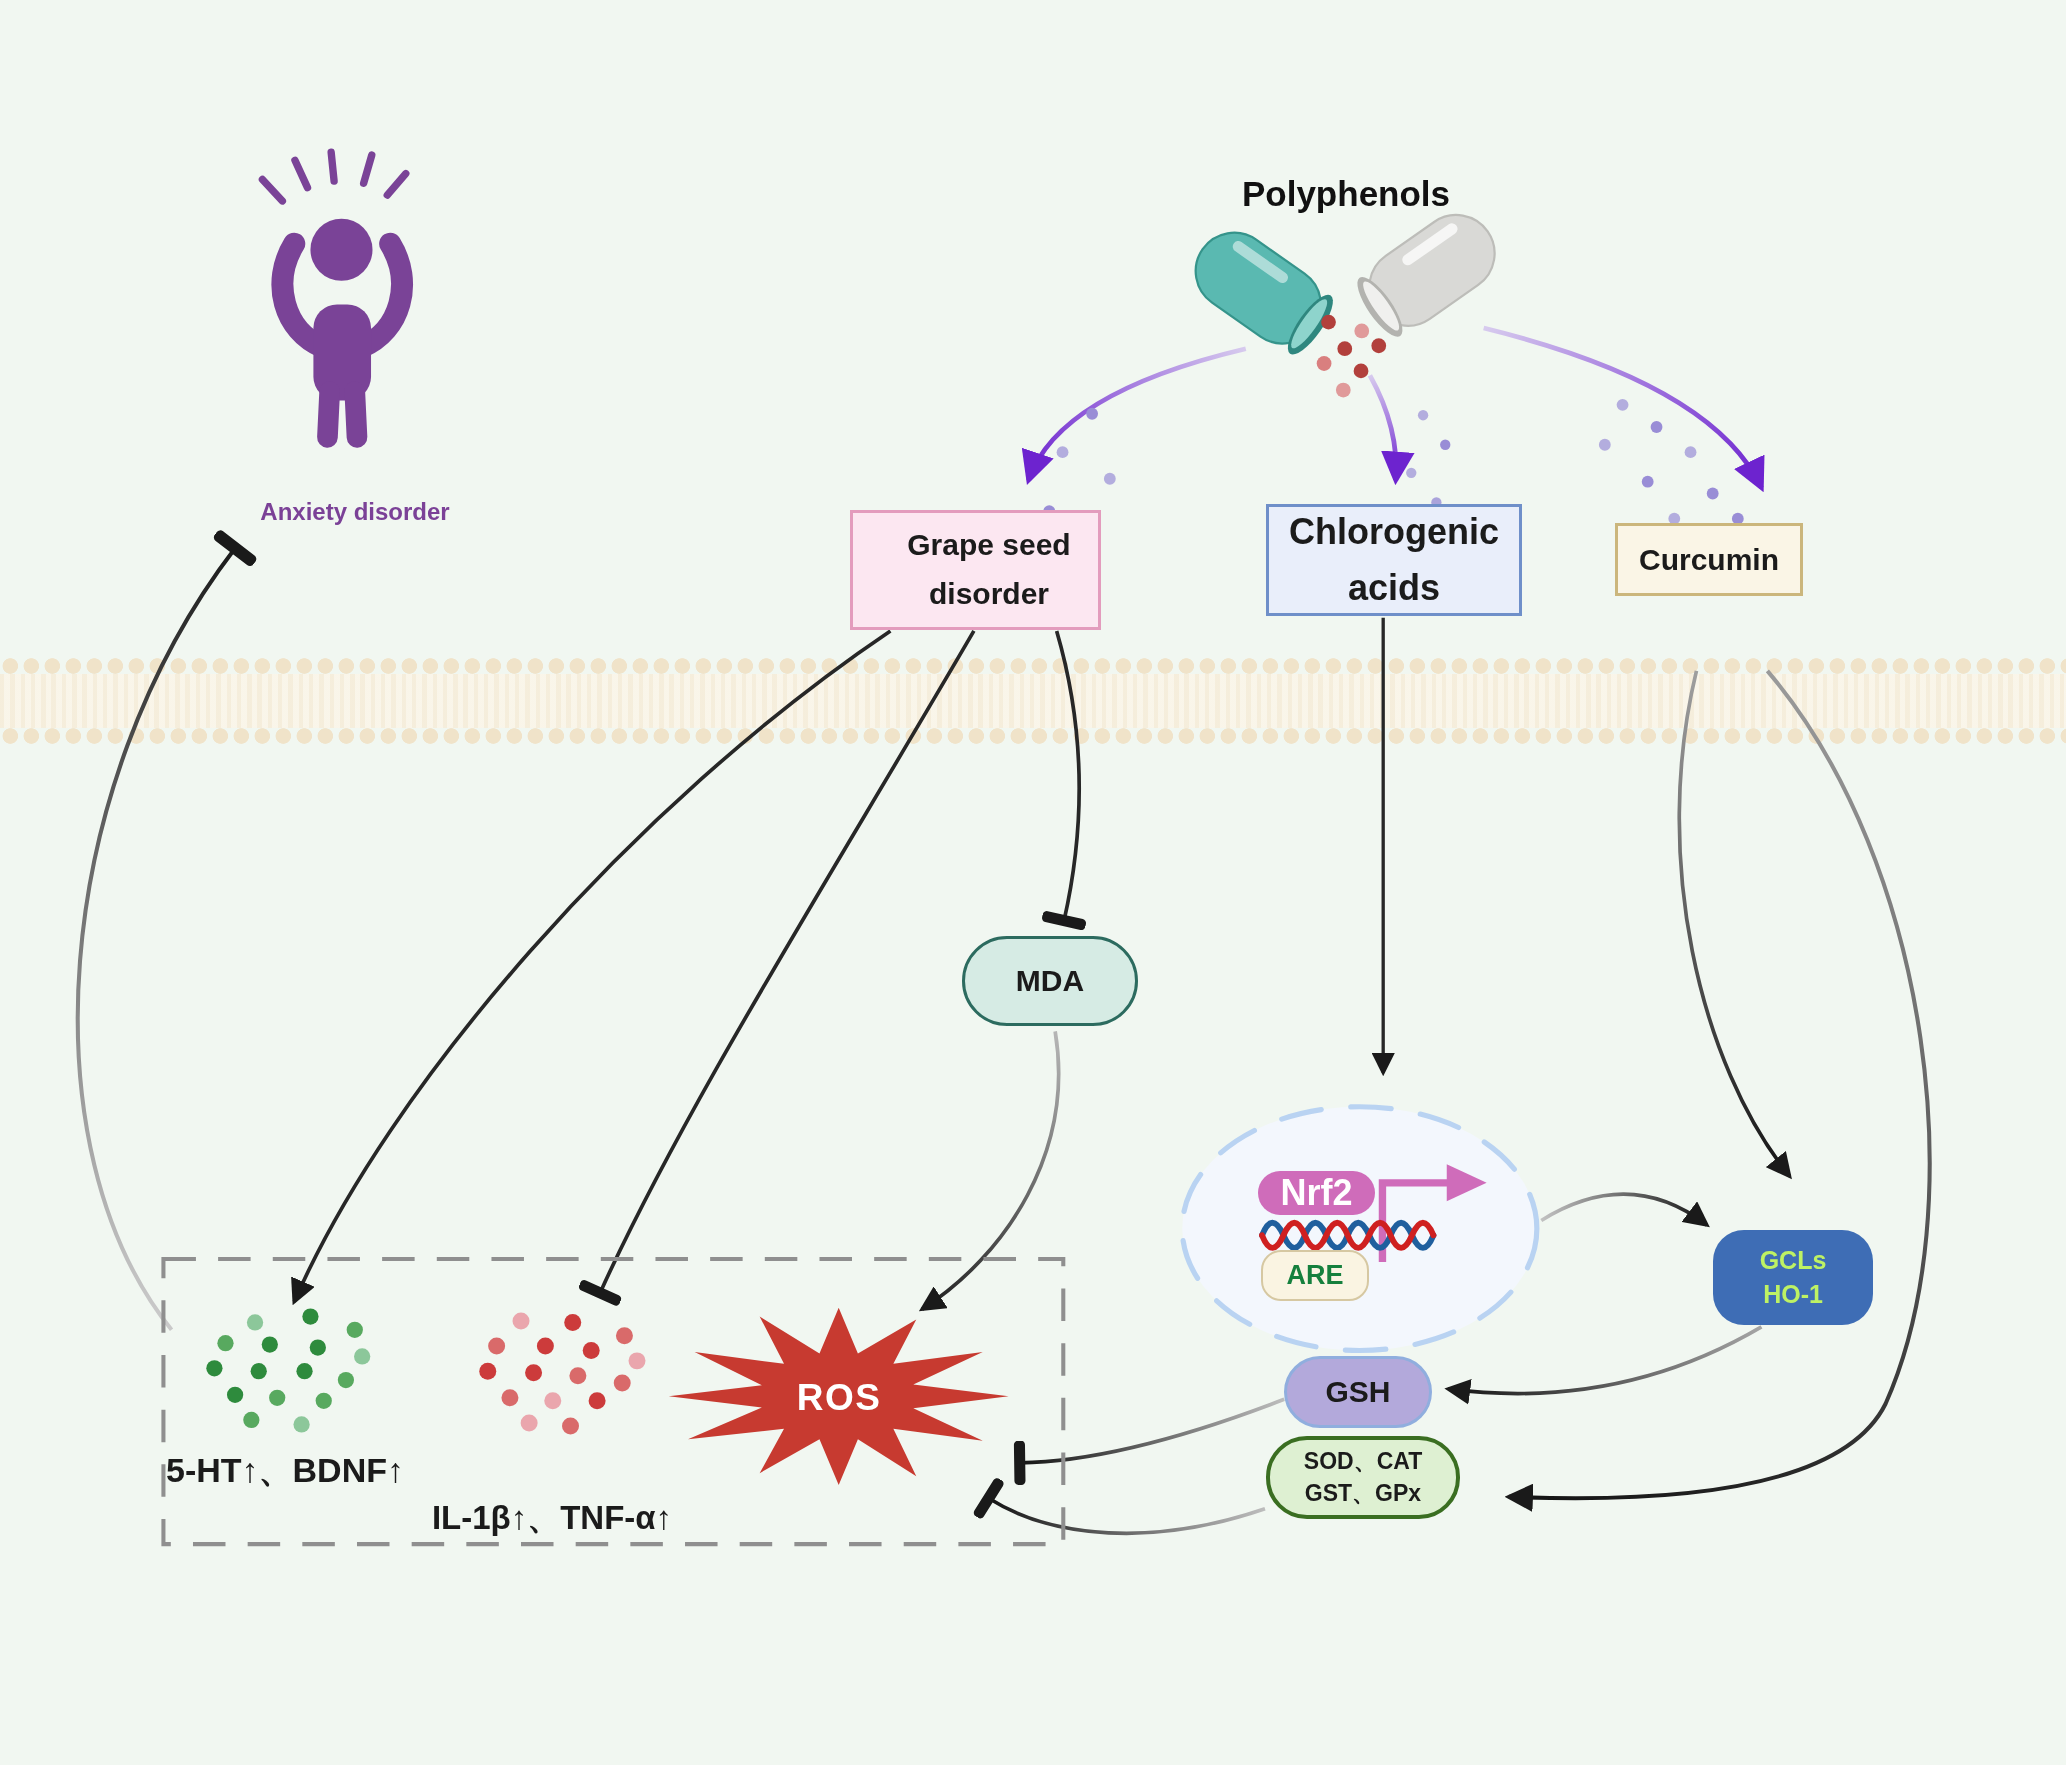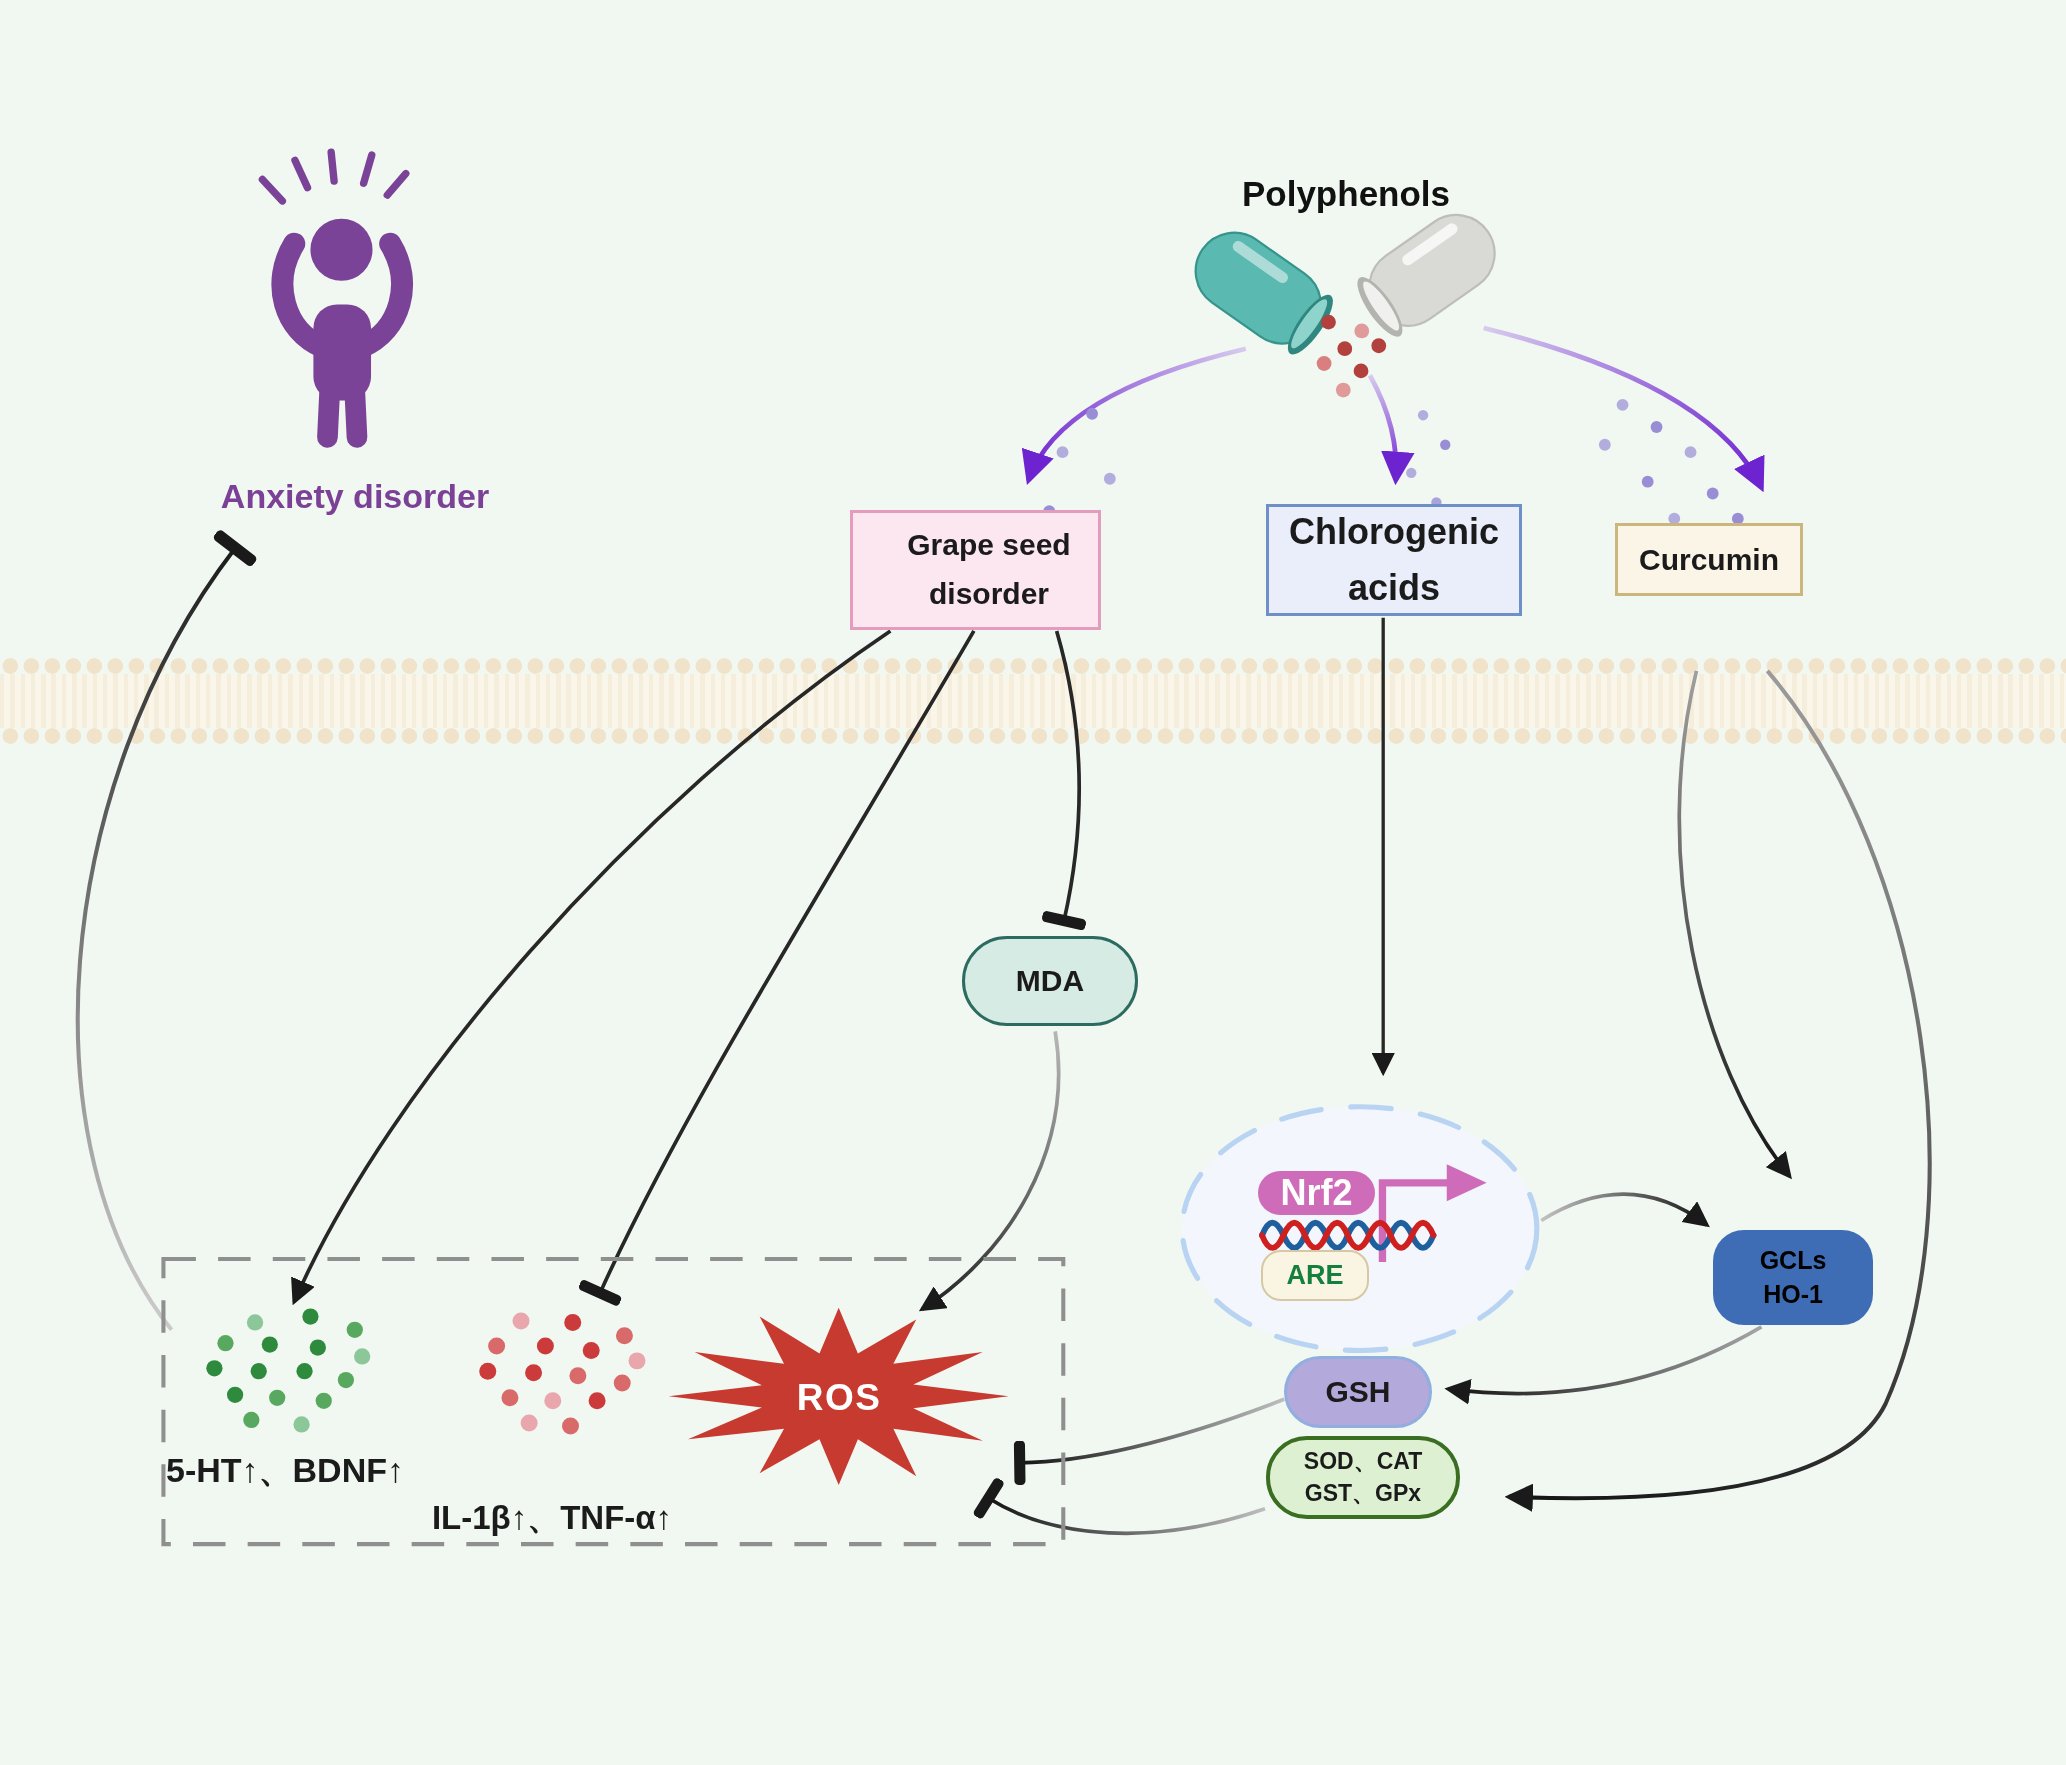--- a/index.html
+++ b/index.html
@@ -18,25 +18,25 @@
   
   .node{position:absolute;box-sizing:border-box;display:flex;flex-direction:column;
         align-items:center;justify-content:center;text-align:center;font-weight:700;color:#1b1b1b;}
   .lbl{position:absolute;transform:translate(-50%,-50%);white-space:nowrap;font-weight:700;color:#1b1b1b;}
   .grape{left:850px;top:510px;width:251px;height:120px;background:#fce7f1;border:3px solid #e39cbd;font-size:30px;line-height:1.62;padding-left:27px;}
   .chloro{left:1266px;top:504px;width:256px;height:112px;background:#e9eefa;border:3px solid #6f8fc9;font-size:36px;line-height:1.55;}
   .curcumin{left:1615px;top:523px;width:188px;height:73px;background:#faf5e6;border:3.7px solid #cbb67c;font-size:30px;}
   .mda{left:962px;top:936px;width:176px;height:90px;background:#d6ebe4;border:3px solid #2c6b5f;border-radius:45px;font-size:30px;}
   .nrf2{left:1258px;top:1171px;width:117px;height:44px;background:#cf6cba;border-radius:22px;font-size:36px;color:#ffffff;}
   .are{left:1261px;top:1250px;width:108px;height:51px;background:#faf4e2;border:2.2px solid #d6c8a2;border-radius:20px;font-size:27px;color:#15803d;}
-  .gcls{left:1713px;top:1230px;width:160px;height:95px;background:#3e6db5;border-radius:31px;font-size:25px;color:#000000;line-height:1.35;}
+  .gcls{left:1713px;top:1230px;width:160px;height:95px;background:#3e6db5;border-radius:31px;font-size:25px;color:#bef264;line-height:1.35;}
   .gsh{left:1284px;top:1356px;width:148px;height:72px;background:#b3a9db;border:3px solid #90aede;border-radius:36px;font-size:30px;}
   .sod{left:1266px;top:1436px;width:194px;height:83px;background:#def0d2;border:4.4px solid #3a6e21;border-radius:41px;font-size:23px;line-height:1.35;}
   .ros-label{left:839px;top:1398px;font-size:37px;color:#ffffff;letter-spacing:1.5px;}
-  .anxiety-label{left:355px;top:496px;font-size:34px;color:#7b4197;}
+  .anxiety-label{left:355px;top:512px;font-size:24px;color:#7b4197;}
   .poly-label{left:1346px;top:194px;font-size:35px;color:#111111;}
   .green-label{left:285px;top:1471px;font-size:34px;}
   .red-label{left:552px;top:1478px;font-size:33px;margin-top:40px;}
 </style>
 </head>
 <body>
 
 <div class="canvas">
 
   <div class="membrane">

